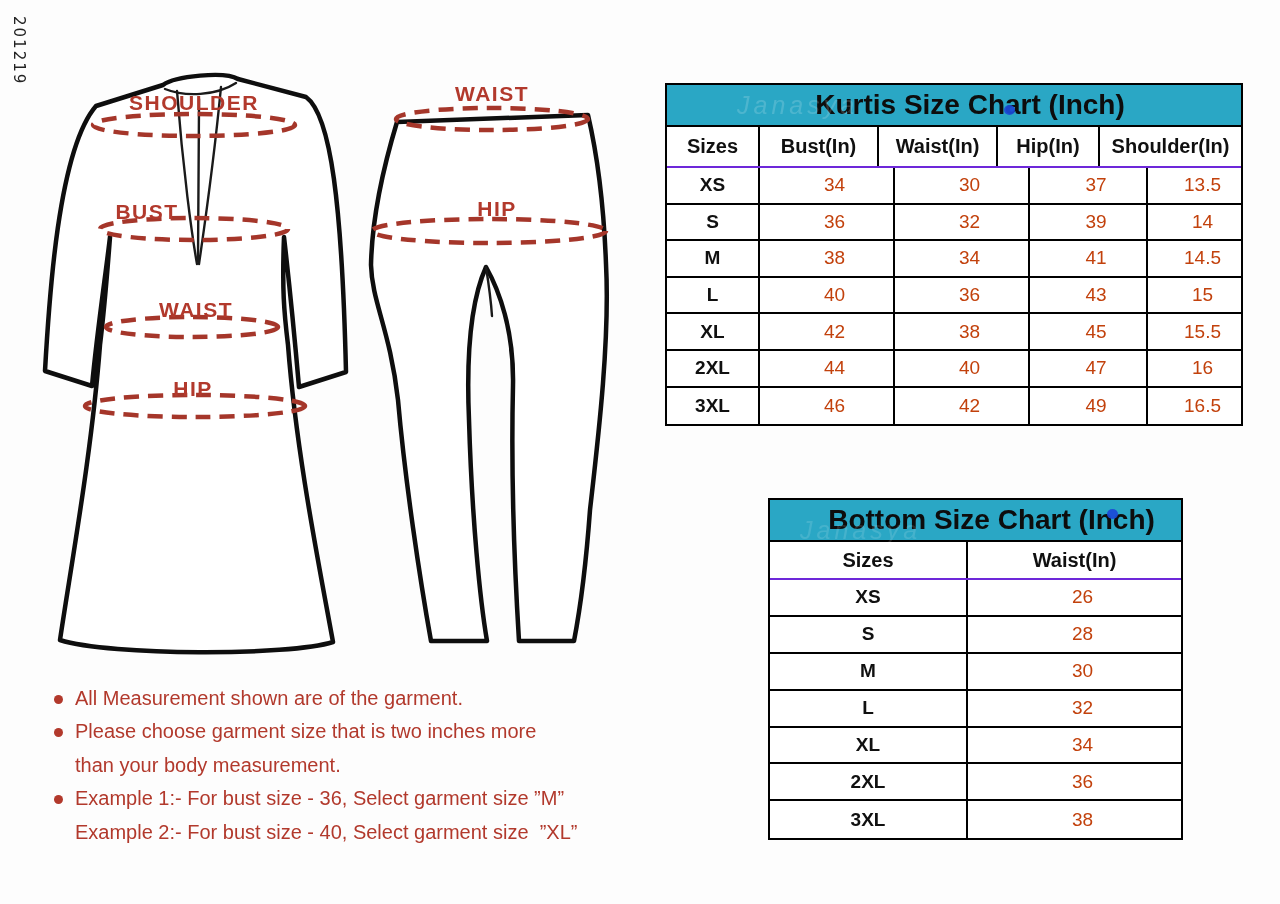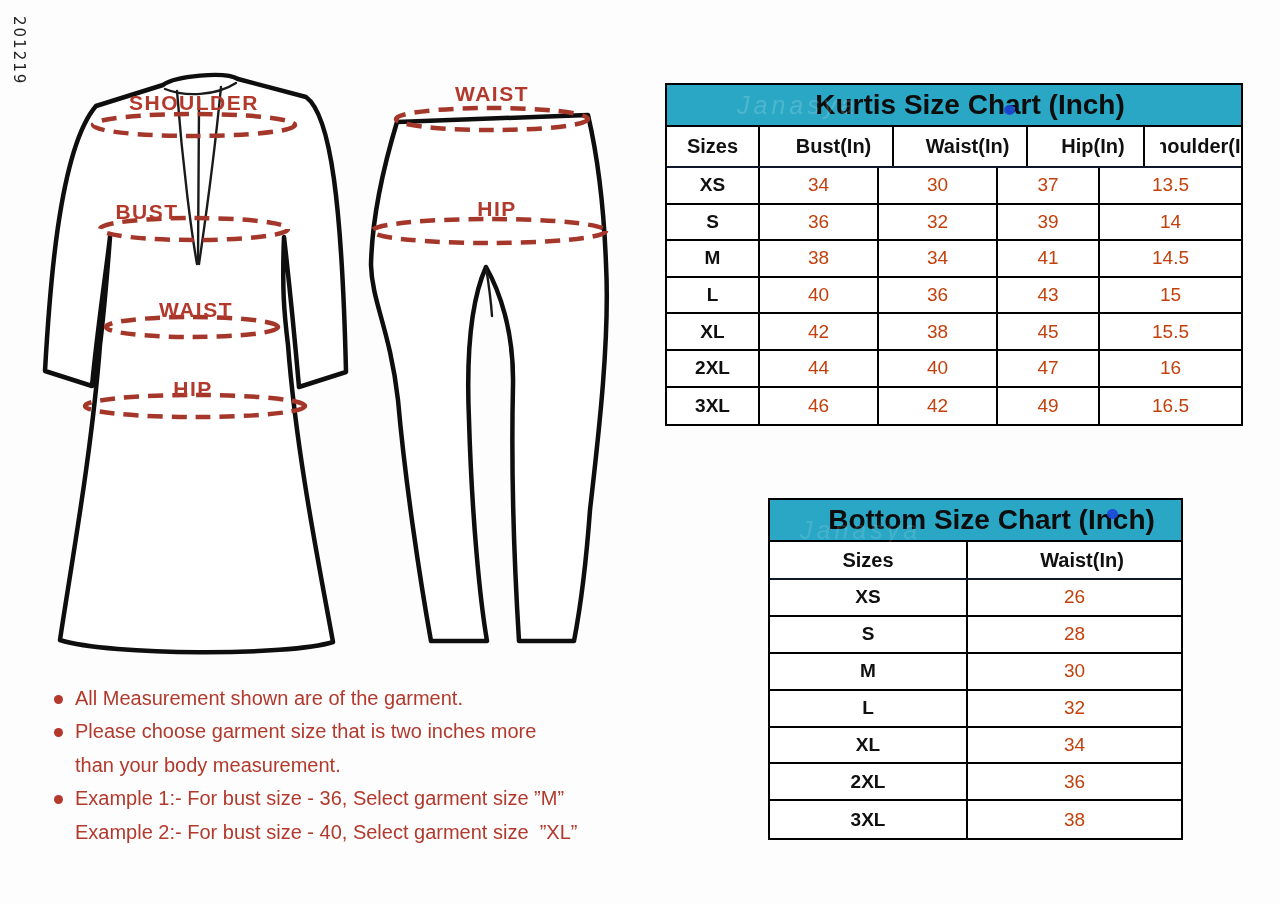--- a/index.html
+++ b/index.html
@@ -50,24 +50,24 @@
   .blue-dot {
     position: absolute; width: 11px; height: 10px; border-radius: 50%;
     background: var(--blue_dot); opacity: 0.92; filter: blur(0.4px);
   }
   .kurtis-table .blue-dot { left: 337px; top: 20px; }
   .bottom-table .blue-dot { left: 337px; top: 9px; }
 
   .col-row, .data-row { display: grid; }
   .kurtis-table .col-row, .kurtis-table .data-row { grid-template-columns: 93px 119px 119px 102px 1fr; }
   .bottom-table .col-row, .bottom-table .data-row { grid-template-columns: 198px 1fr; }
-  .col-row { border-bottom: 2px solid #0f172a; gap: 15px; }
+  .col-row { border-bottom: 2px solid #6d28d9; }
   .kurtis-table .col-row { height: 41px; }
   .bottom-table .col-row { height: 38px; }
-  .data-row { height: 36.6px; border-bottom: 2px solid #000; }
+  .data-row { height: 36.6px; border-bottom: 2px solid #000; gap: 16px; }
   .bottom-table .data-row { height: 36.9px; }
   .data-row:last-child { border-bottom: none; }
   .cell {
     display: flex; align-items: center; justify-content: center;
     border-right: 2px solid #000; font-size: 19px; color: #c2410c;
     overflow: hidden; white-space: nowrap;
   }
   .cell:last-child { border-right: none; }
   .col-row .cell { font-weight: bold; font-size: 20px; color: #101010; }
   .size-cell { font-weight: bold; color: #101010; }

